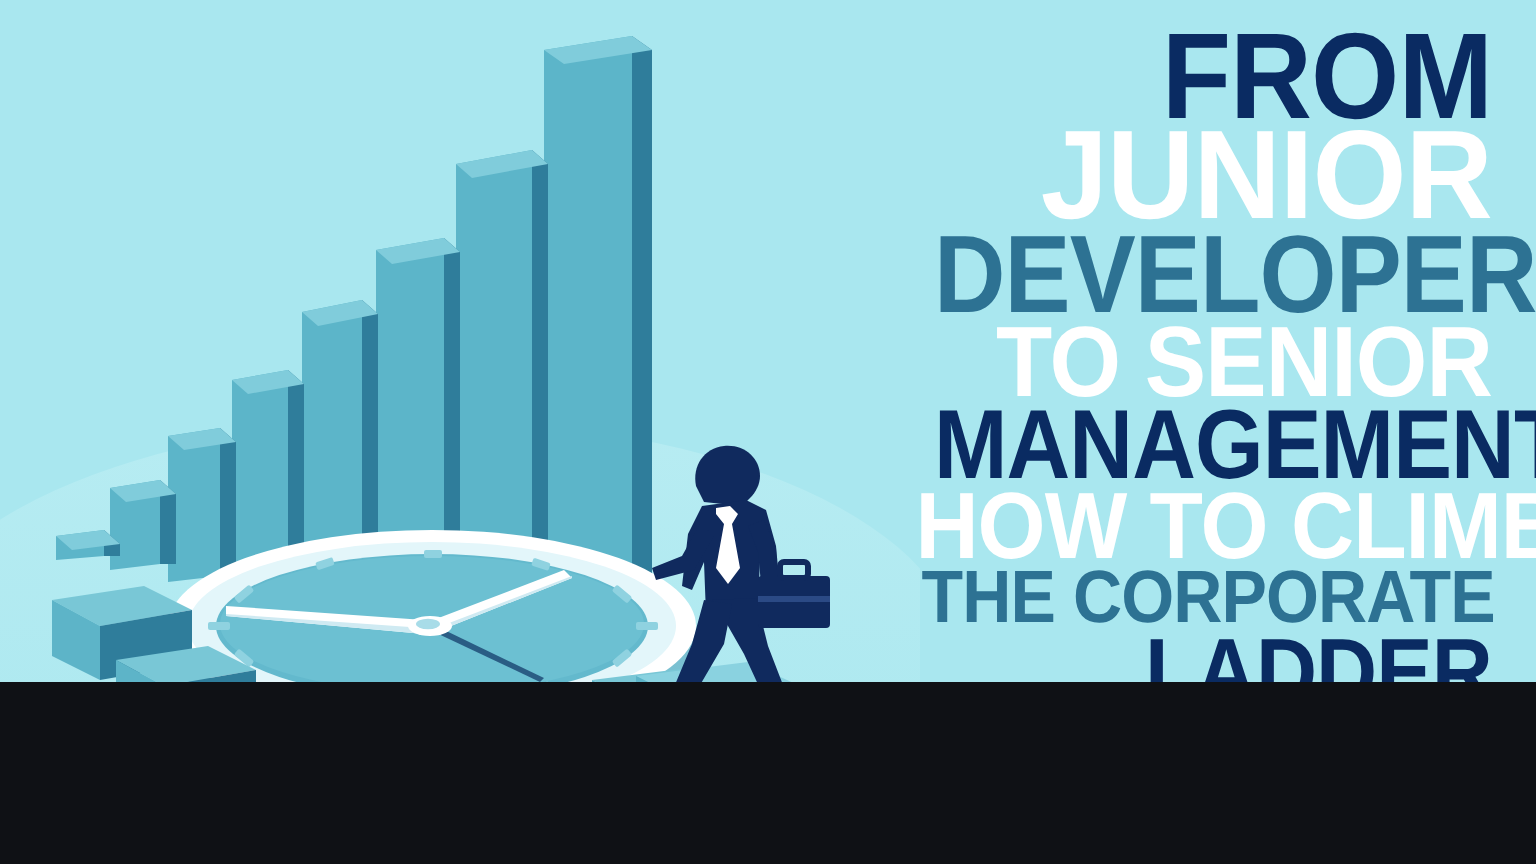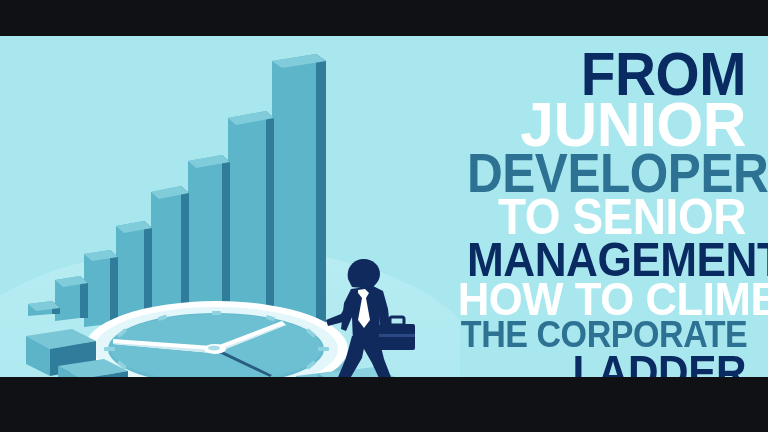--- a/index.html
+++ b/index.html
@@ -12,21 +12,20 @@
     height: 432px;
     overflow: hidden;
   }
   #poster {
     position: relative;
     width: 768px;
     height: 341px;
     background: #a9e7ef;
     overflow: hidden;
     font-family: "Liberation Sans", sans-serif;
-    margin-top: 36px;
   }
 
   
   #illustration {
     position: absolute;
     left: 0; top: 0;
     width: 460px;
     height: 432px;
   }
   #illustration svg { display: block; }

